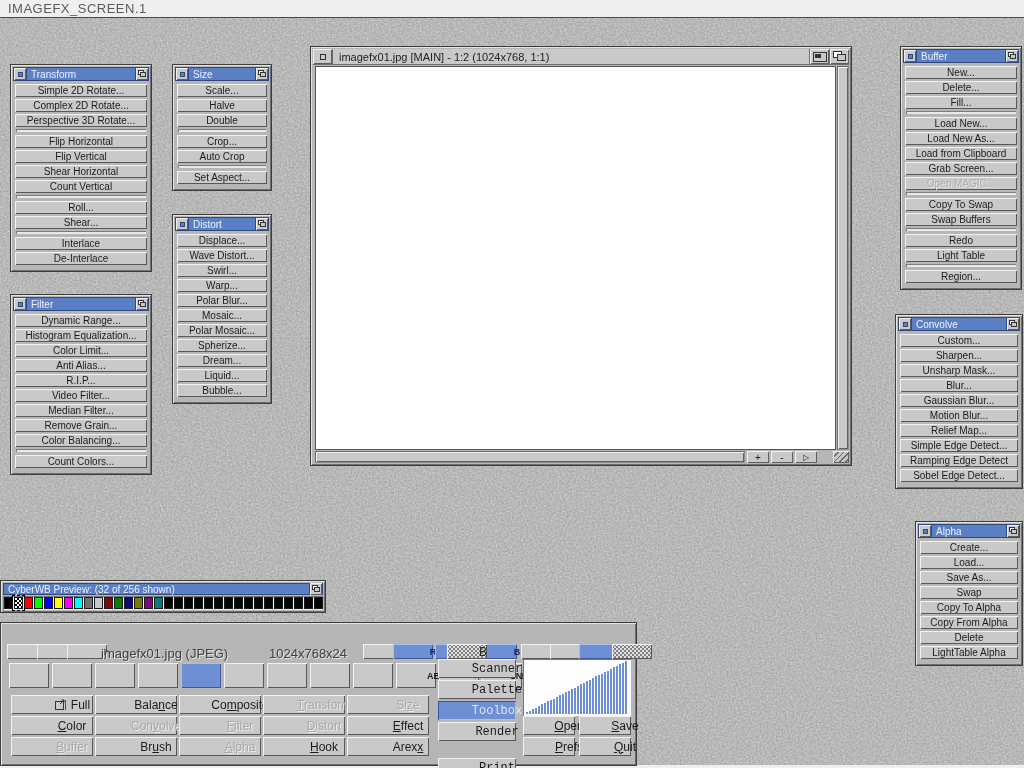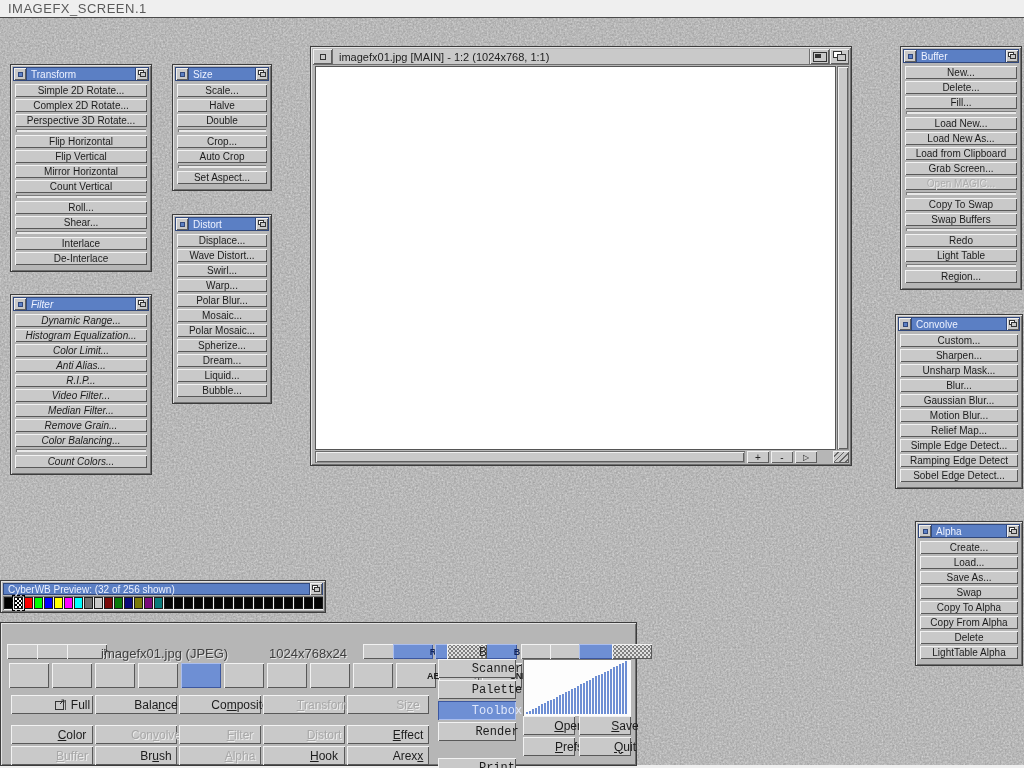--- a/index.html
+++ b/index.html
@@ -121,21 +121,21 @@
           <b class="b2"></b>
         </span>
       </div>
       <div class="pbody">
         <div class="btn">Simple 2D Rotate...</div>
         <div class="btn">Complex 2D Rotate...</div>
         <div class="btn">Perspective 3D Rotate...</div>
         <div class="divider"></div>
         <div class="btn">Flip Horizontal</div>
         <div class="btn">Flip Vertical</div>
-        <div class="btn">Mirror Horizontal</div>
+        <div class="btn">Shear Horizontal</div>
         <div class="btn">Count Vertical</div>
         <div class="divider"></div>
         <div class="btn">Roll...</div>
         <div class="btn">Shear...</div>
         <div class="divider"></div>
         <div class="btn">Interlace</div>
         <div class="btn">De-Interlace</div>
       </div>
     </div>
     <div class="win" style="left: 172px; top: 64px; width: 100px;">
@@ -178,21 +178,21 @@
         <div class="btn">Warp...</div>
         <div class="btn">Polar Blur...</div>
         <div class="btn">Mosaic...</div>
         <div class="btn">Polar Mosaic...</div>
         <div class="btn">Spherize...</div>
         <div class="btn">Dream...</div>
         <div class="btn">Liquid...</div>
         <div class="btn">Bubble...</div>
       </div>
     </div>
-    <div class="win" style="left: 10px; top: 294px; width: 142px; font-style: italic;">
+    <div class="win" style="left: 10px; top: 294px; width: 142px;">
       <div class="ptitle">
         <span class="pgad close">
           <i></i>
         </span>
     <span class="ptext">Filter</span>
     <span class="pgad depth">
           <b class="b1"></b>
           <b class="b2"></b>
         </span>
       </div>
@@ -452,21 +452,21 @@
           <circle cx="4.5" cy="6.5" r="0.9" fill="#333"></circle>
           <circle cx="6" cy="9" r="0.9" fill="#333"></circle>
         </svg>
       </div>
       <div class="sbtn toolbtn" style="font-size: 9px; font-weight: bold;">ABc</div>
       <div class="sbtn toolbtn" style="font-size: 13px; font-weight: bold;">✂</div>
       <div class="sbtn toolbtn" style="font-weight: bold; font-size: 9px; letter-spacing: -0.5px;">UNDO</div>
     </div>
 
   <div class="tb-abs" id="grid-root" style="left:10px;top:72px">
-      <div style="display: flex; gap: 2px; margin-bottom: 11px;">
+      <div style="display: flex; gap: 2px; margin-bottom: 2px;">
         <div class="sbtn gridbtn"><span>
             <svg width="13" height="12" style="margin-right:4px">
               <rect x="1.5" y="2.5" width="8" height="8" fill="none" stroke="#333"></rect>
               <path d="M6 5 L10 1 M10 1 L7.5 1 M10 1 L10 3.5" stroke="#333" fill="none"></path>
               <path d="M11.5 1 L11.5 11" stroke="#555"></path>
             </svg>
           </span>Full</div>
         <div class="sbtn gridbtn">Bala<u>n</u>ce</div>
         <div class="sbtn gridbtn">Co<u>m</u>posite</div>
         <div class="sbtn gridbtn ghost"><u>T</u>ransform</div>

